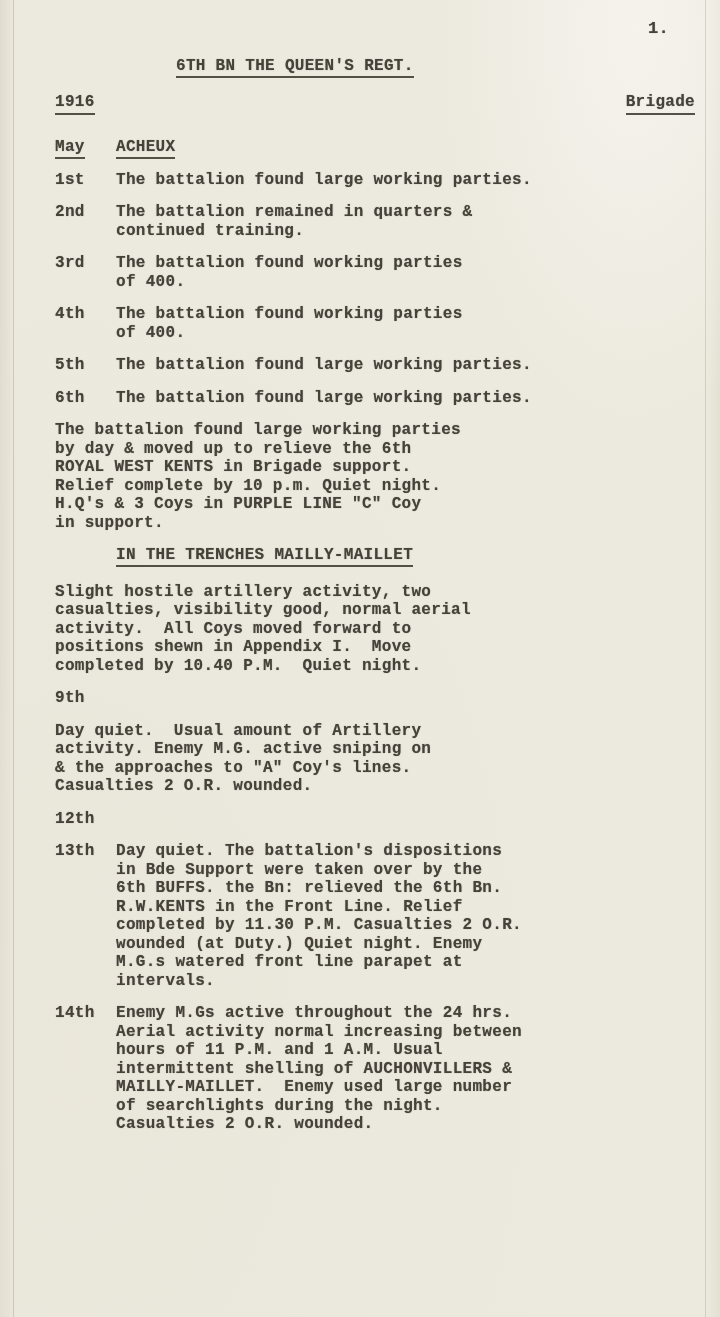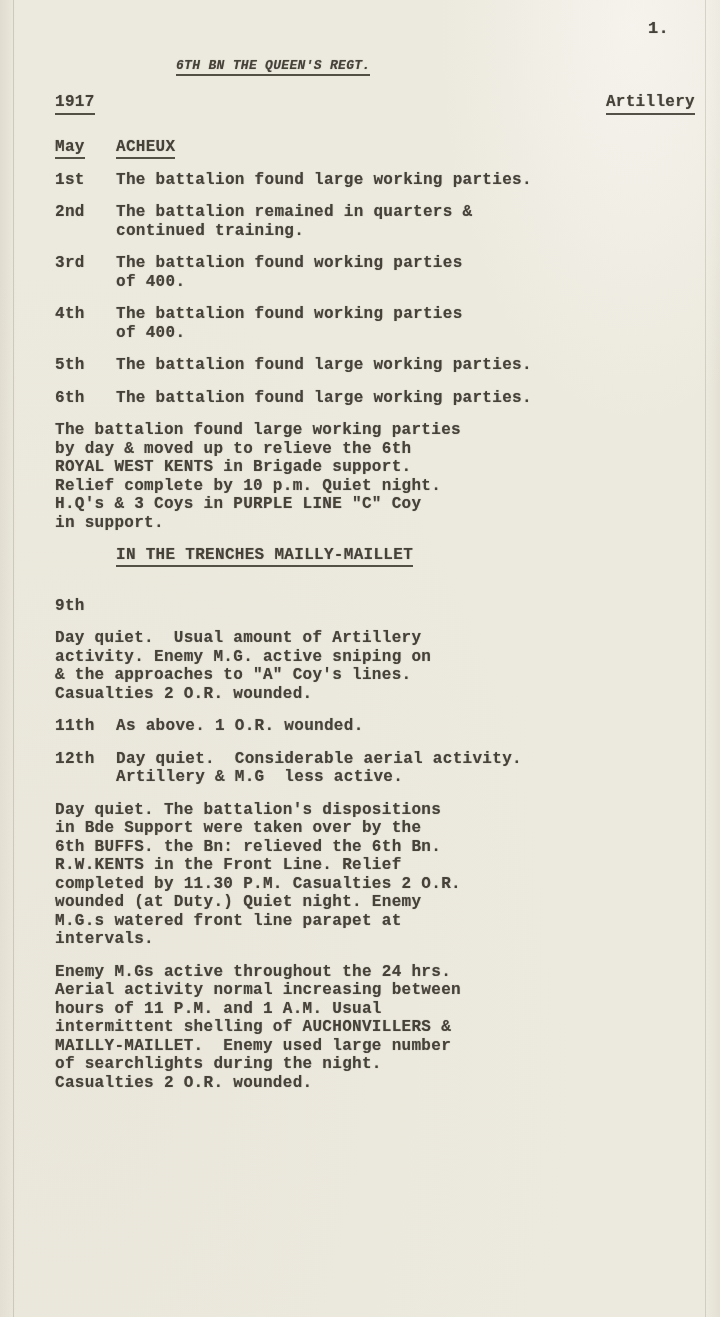--- a/index.html
+++ b/index.html
@@ -37,22 +37,21 @@
   .u {
     border-bottom:2px solid rgba(62,58,49,0.88);
     padding-bottom:1px;
   }
   .page-number {
     position:absolute; top:20px; left:648px;
     font-size:17px;
   }
   .title {
     position:absolute; top:57px; left:176px;
-    font-size:13px;
-    font-style:italic;
+    font-size:16px;
   }
   .title .u { border-bottom-width:2.5px; }
   .year-row {
     position:absolute; top:93px; left:55px; width:640px;
     display:flex; justify-content:space-between;
   }
   .entries {
     position:absolute; top:138px; left:55px; width:580px;
   }
   .row { display:flex; margin-bottom:14px;justify-content:space-between; }
@@ -67,22 +66,22 @@
   <div class="edge-line-left"></div>
   <div class="edge-line-right"></div>
 
   <div class="page-number">1.</div>
 
   <div class="title">
     <span class="u">6TH BN THE QUEEN'S REGT.</span>
   </div>
 
   <div class="year-row">
-    <span class="u">1917</span>
-    <span class="u">Artillery</span>
+    <span class="u">1916</span>
+    <span class="u">Brigade</span>
   </div>
 
   <div class="entries">
       <div class="row">
         <div class="date"><span class="u">May</span></div>
         <div class="text"><span class="u">ACHEUX</span></div>
       </div>
       <div class="row">
         <div class="date">1st</div>
         <div class="text">The battalion found large working parties.</div>
@@ -116,50 +115,51 @@
 ROYAL WEST KENTS in Brigade support.
 Relief complete by 10 p.m. Quiet night.
 H.Q's &amp; 3 Coys in PURPLE LINE "C" Coy
 in support.</div>
       </div>
       <div class="row section">
         <div class="date"></div>
         <div class="text"><span class="u">IN THE TRENCHES MAILLY-MAILLET</span></div>
       </div>
       <div class="row">
+        <div class="text">Slight hostile artillery activity, two
+casualties, visibility good, normal aerial
+activity.  All Coys moved forward to
+positions shewn in Appendix I.  Move
+completed by 10.40 P.M.  Quiet night.</div>
       </div>
       <div class="row">
         <div class="date">9th</div>
       </div>
       <div class="row">
         <div class="text">Day quiet.  Usual amount of Artillery
 activity. Enemy M.G. active sniping on
 &amp; the approaches to "A" Coy's lines.
 Casualties 2 O.R. wounded.</div>
       </div>
       <div class="row">
-        <div class="date">11th</div>
-        <div class="text">As above. 1 O.R. wounded.</div>
+        <div class="date">12th</div>
       </div>
       <div class="row">
-        <div class="date">12th</div>
-        <div class="text">Day quiet.  Considerable aerial activity.
-Artillery &amp; M.G  less active.</div>
-      </div>
-      <div class="row">
+        <div class="date">13th</div>
         <div class="text">Day quiet. The battalion's dispositions
 in Bde Support were taken over by the
 6th BUFFS. the Bn: relieved the 6th Bn.
 R.W.KENTS in the Front Line. Relief
 completed by 11.30 P.M. Casualties 2 O.R.
 wounded (at Duty.) Quiet night. Enemy
 M.G.s watered front line parapet at
 intervals.</div>
       </div>
       <div class="row">
+        <div class="date">14th</div>
         <div class="text">Enemy M.Gs active throughout the 24 hrs.
 Aerial activity normal increasing between
 hours of 11 P.M. and 1 A.M. Usual
 intermittent shelling of AUCHONVILLERS &amp;
 MAILLY-MAILLET.  Enemy used large number
 of searchlights during the night.
 Casualties 2 O.R. wounded.</div>
       </div>
     </div>
 </div>

